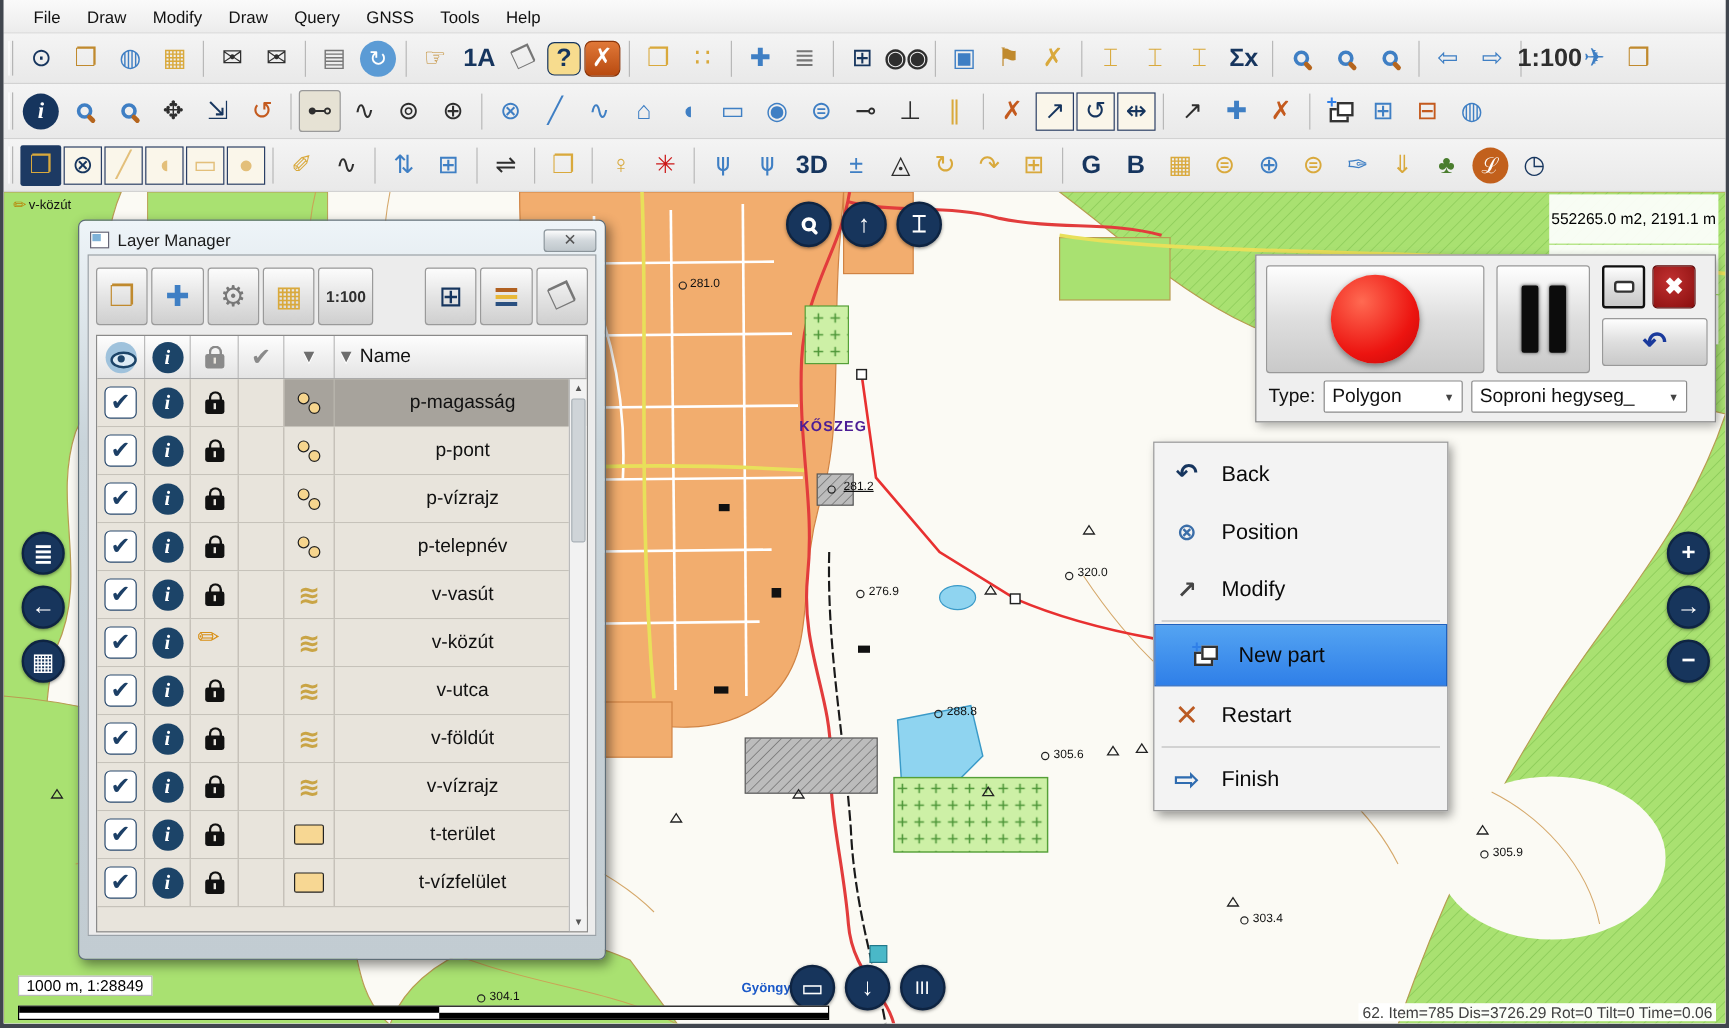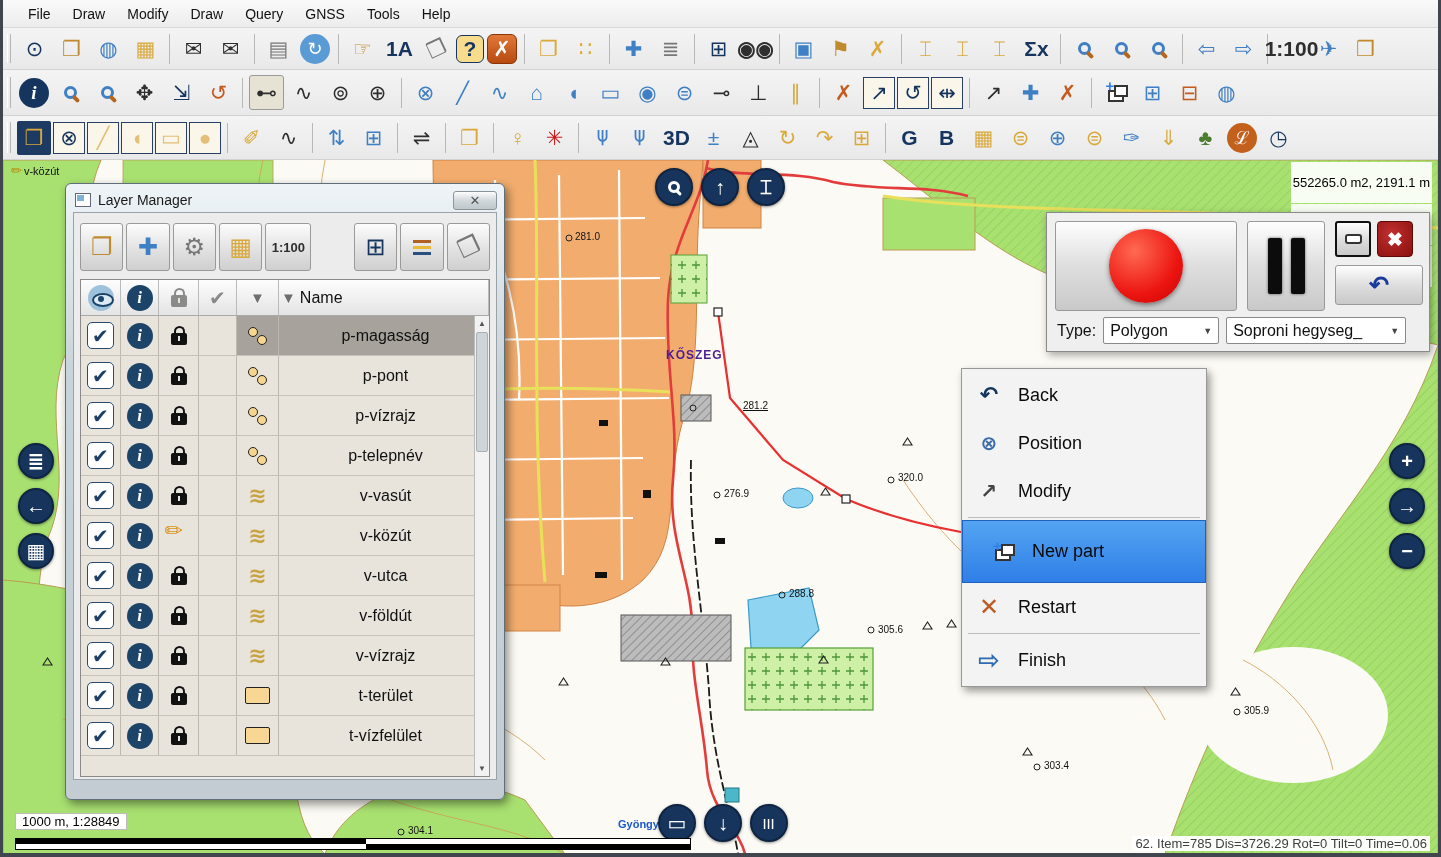--- a/index.html
+++ b/index.html
@@ -139,21 +139,21 @@
   .undobtn{left:288px;top:52px;width:88px;height:40px;color:#1a3a9c;font-size:24px;font-weight:bold;}
   .typerow{position:absolute;left:10px;right:8px;bottom:7px;display:flex;align-items:center;gap:7px;font-size:16px;color:#111;}
   .dd{background:#fff;border:1px solid #8a8a8a;border-radius:2px;height:27px;display:flex;align-items:center;
       justify-content:space-between;padding:0 6px;font-size:16px;color:#111;cursor:pointer;}
   .dd .arr{font-size:9px;color:#444;margin-left:8px;}
   .dd1{width:116px;} .dd2{width:180px;}
   
   .cmenu{position:absolute;left:958px;top:208px;width:246px;background:#f3f3f3;border:1px solid #989898;
          box-shadow:3px 4px 8px rgba(0,0,0,.4);padding:2px 0;}
   .citem{height:48px;display:flex;align-items:center;gap:15px;padding:0 13px;font-size:18px;color:#0a0a0a;cursor:pointer;}
-  .citem.selected{background:linear-gradient(#54a4f2,#2f7fe8);height:63px;border:1px solid #1e62c0;padding-left:26px;}
+  .citem.selected{background:linear-gradient(#54a4f2,#2f7fe8);height:52px;border:1px solid #1e62c0;padding-left:26px;}
   .ci{width:28px;display:flex;align-items:center;justify-content:center;font-size:22px;font-weight:bold;}
   .ci-back{color:#16355e;} .ci-pos{color:#3a6da8;font-size:20px;}
   .ci-mod{color:#444;font-size:20px;} .ci-res{color:#bb5a22;font-size:24px;} .ci-fin{color:#2f6cb0;font-size:26px;}
   .csep{height:1px;background:#bdbdbd;margin:2px 6px;}
 </style>
 </head>
 <body>
 
 <div class="app">
 
@@ -631,21 +631,21 @@
         <span>v-közút</span>
       </div>
     <div class="coords">
       <div>552265.0 m2, 2191.1 m</div>
       <div>463670.07→</div>
       <div>229720.52↑</div>
     </div>
     <div class="townlabel" style="left:663px;top:188px;">KŐSZEG</div>
     <div class="streamlabel" style="left:615px;top:658px;">Gyöngyös</div>
     <div class="maplabel" style="left:572px;top:71px;">281.0</div>
-    <div class="maplabel" style="left:740px;top:240px;text-decoration:underline;">281.2</div>
+    <div class="maplabel" style="left:700px;top:240px;text-decoration:underline;">281.2</div>
     <div class="maplabel" style="left:721px;top:328px;">276.9</div>
     <div class="maplabel" style="left:895px;top:312px;">320.0</div>
     <div class="maplabel" style="left:786px;top:428px;">288.8</div>
     <div class="maplabel" style="left:875px;top:464px;">305.6</div>
     <div class="maplabel" style="left:1041px;top:600px;">303.4</div>
     <div class="maplabel" style="left:1241px;top:545px;">305.9</div>
     <div class="maplabel" style="left:405px;top:665px;">304.1</div>
     <div class="maplabel" style="left:285px;top:625px;">263.8</div>
 
     <div class="navrow" style="left:652px;top:8px;">

